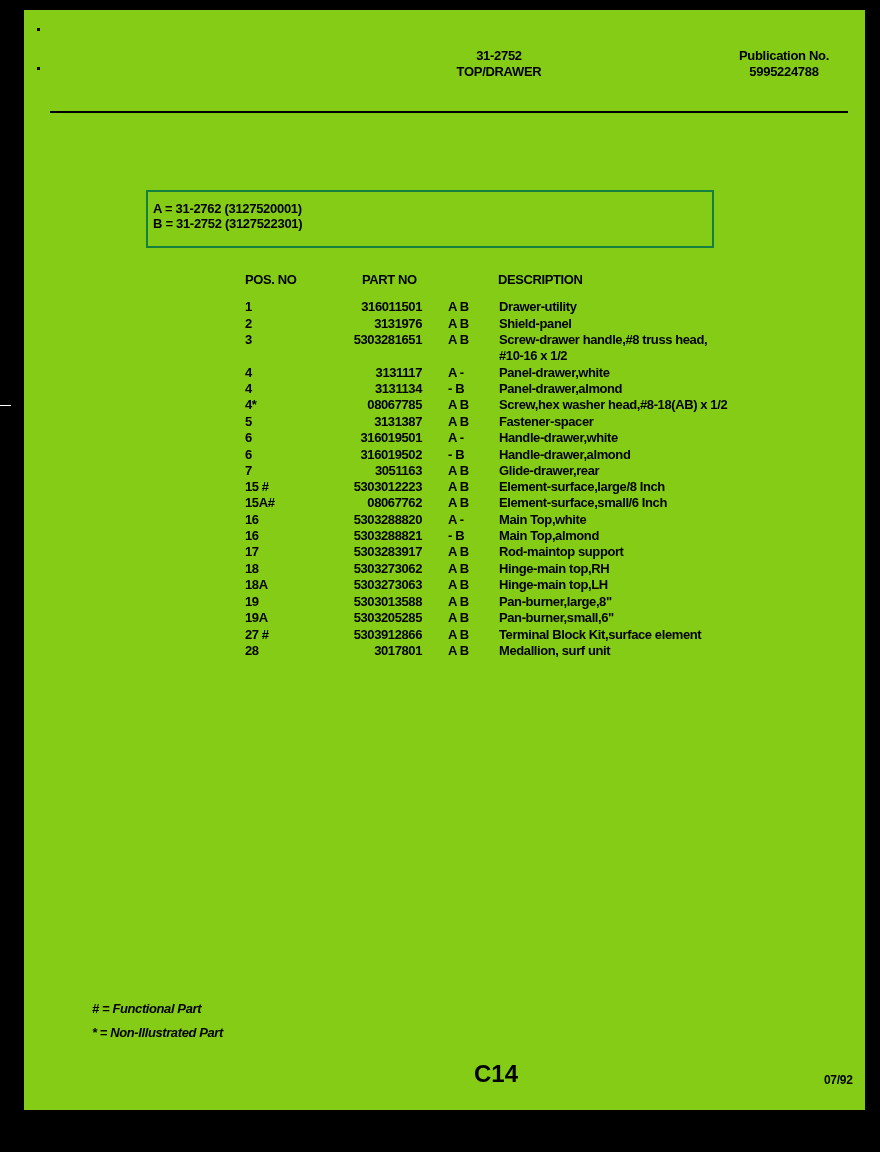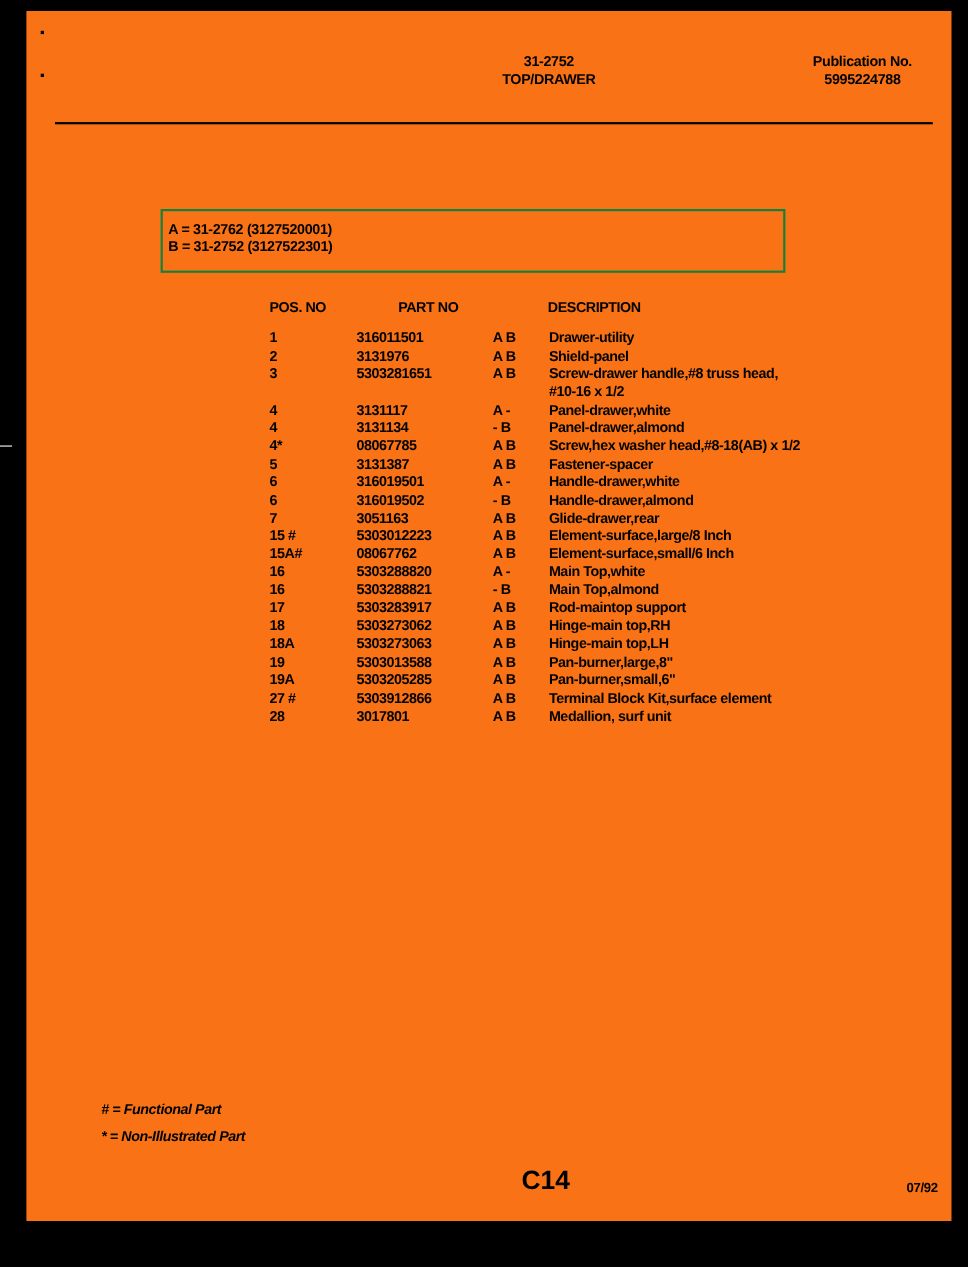--- a/index.html
+++ b/index.html
@@ -8,21 +8,21 @@
       background: #000000;
       position: relative;
       overflow: hidden;
       font-family: "Liberation Sans", sans-serif;
       color: #000;
     }
     .sheet {
       position: absolute;
       left: 24px; top: 10px;
       width: 841px; height: 1100px;
-      background: #f97316;
+      background: #84cc16;
     }
     .hdr-center {
       position: absolute; left: 360px; top: 38px; width: 230px;
       text-align: center; font-size: 13px; font-weight: bold; line-height: 16px;
       letter-spacing: -0.3px;
     }
     .hdr-right {
       position: absolute; left: 690px; top: 38px; width: 140px;
       text-align: center; font-size: 13px; font-weight: bold; line-height: 16px;
       letter-spacing: -0.3px;
@@ -40,21 +40,21 @@
       font-size: 13px; font-weight: bold; line-height: 15px;
       letter-spacing: -0.3px;
     }
     .model-line { white-space: nowrap; }
     .table-head, .row {
       position: absolute; left: 0; width: 841px; font-weight: bold;
       font-size: 13px; letter-spacing: -0.4px; white-space: nowrap;
     }
     .table-head { top: 262px; }
     .col-pos { position: absolute; left: 221px; }
-    .col-part { position: absolute; left: 300px; width: 98px; }
+    .col-part { position: absolute; left: 300px; width: 98px; text-align: right; }
     .col-avail { position: absolute; left: 424px; width: 40px; }
     .col-desc { position: absolute; left: 475px; }
     .head-part { position: absolute; left: 338px; }
     .head-desc { position: absolute; left: 474px; }
     .legend {
       position: absolute; left: 68px; font-size: 13px; font-weight: bold;
       letter-spacing: -0.4px; white-space: nowrap; font-style: italic;
     }
     .page-num {
       position: absolute; left: 450px; top: 1050px;

